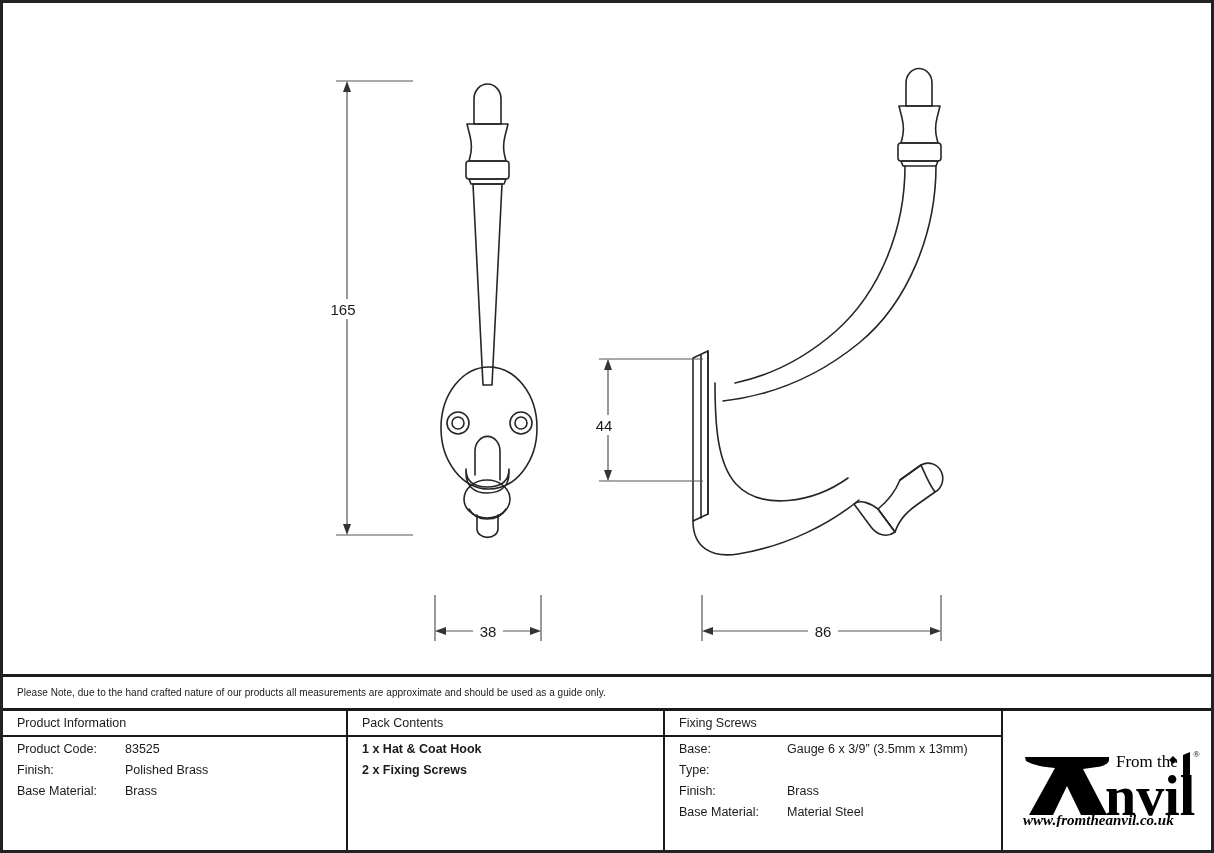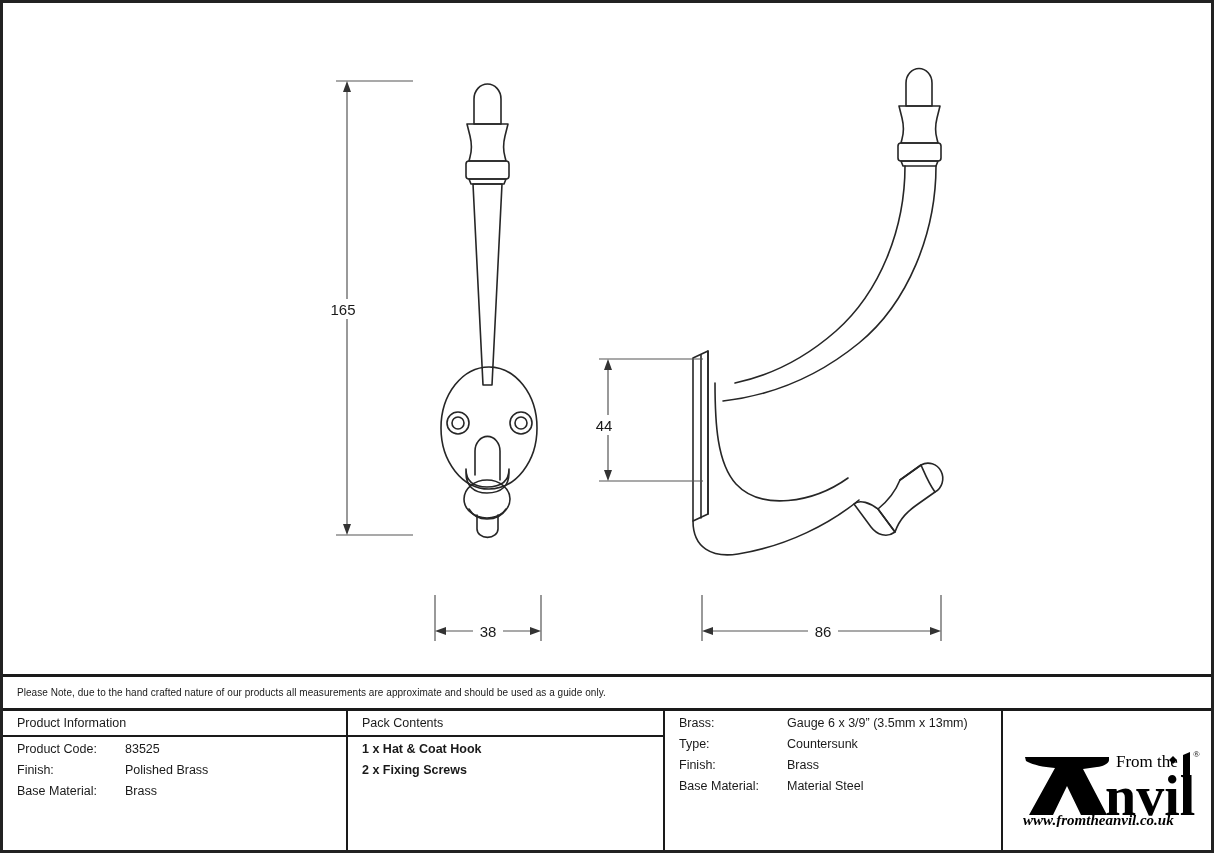--- a/index.html
+++ b/index.html
@@ -277,28 +277,30 @@
         <div class="col-head">
           <span class="col-head-text">Pack Contents</span>
         </div>
         <div class="col-body">
           <div class="plainline">1 x Hat &amp; Coat Hook</div>
           <div class="plainline">2 x Fixing Screws</div>
         </div>
       </div>
 
       <div class="col c3">
+        <div class="col-head">
+          <span class="col-head-text">Fixing Screws</span>
+        </div>
         <div class="col-body">
           <div class="kv">
-            <span class="k">Brass:</span>
+            <span class="k">Base:</span>
             <span class="v">Gauge 6 x 3/9” (3.5mm x 13mm)</span>
           </div>
           <div class="kv">
             <span class="k">Type:</span>
-            <span class="v">Countersunk</span>
           </div>
           <div class="kv">
             <span class="k">Finish:</span>
             <span class="v">Brass</span>
           </div>
           <div class="kv">
             <span class="k">Base Material:</span>
             <span class="v">Material Steel</span>
           </div>
         </div>

